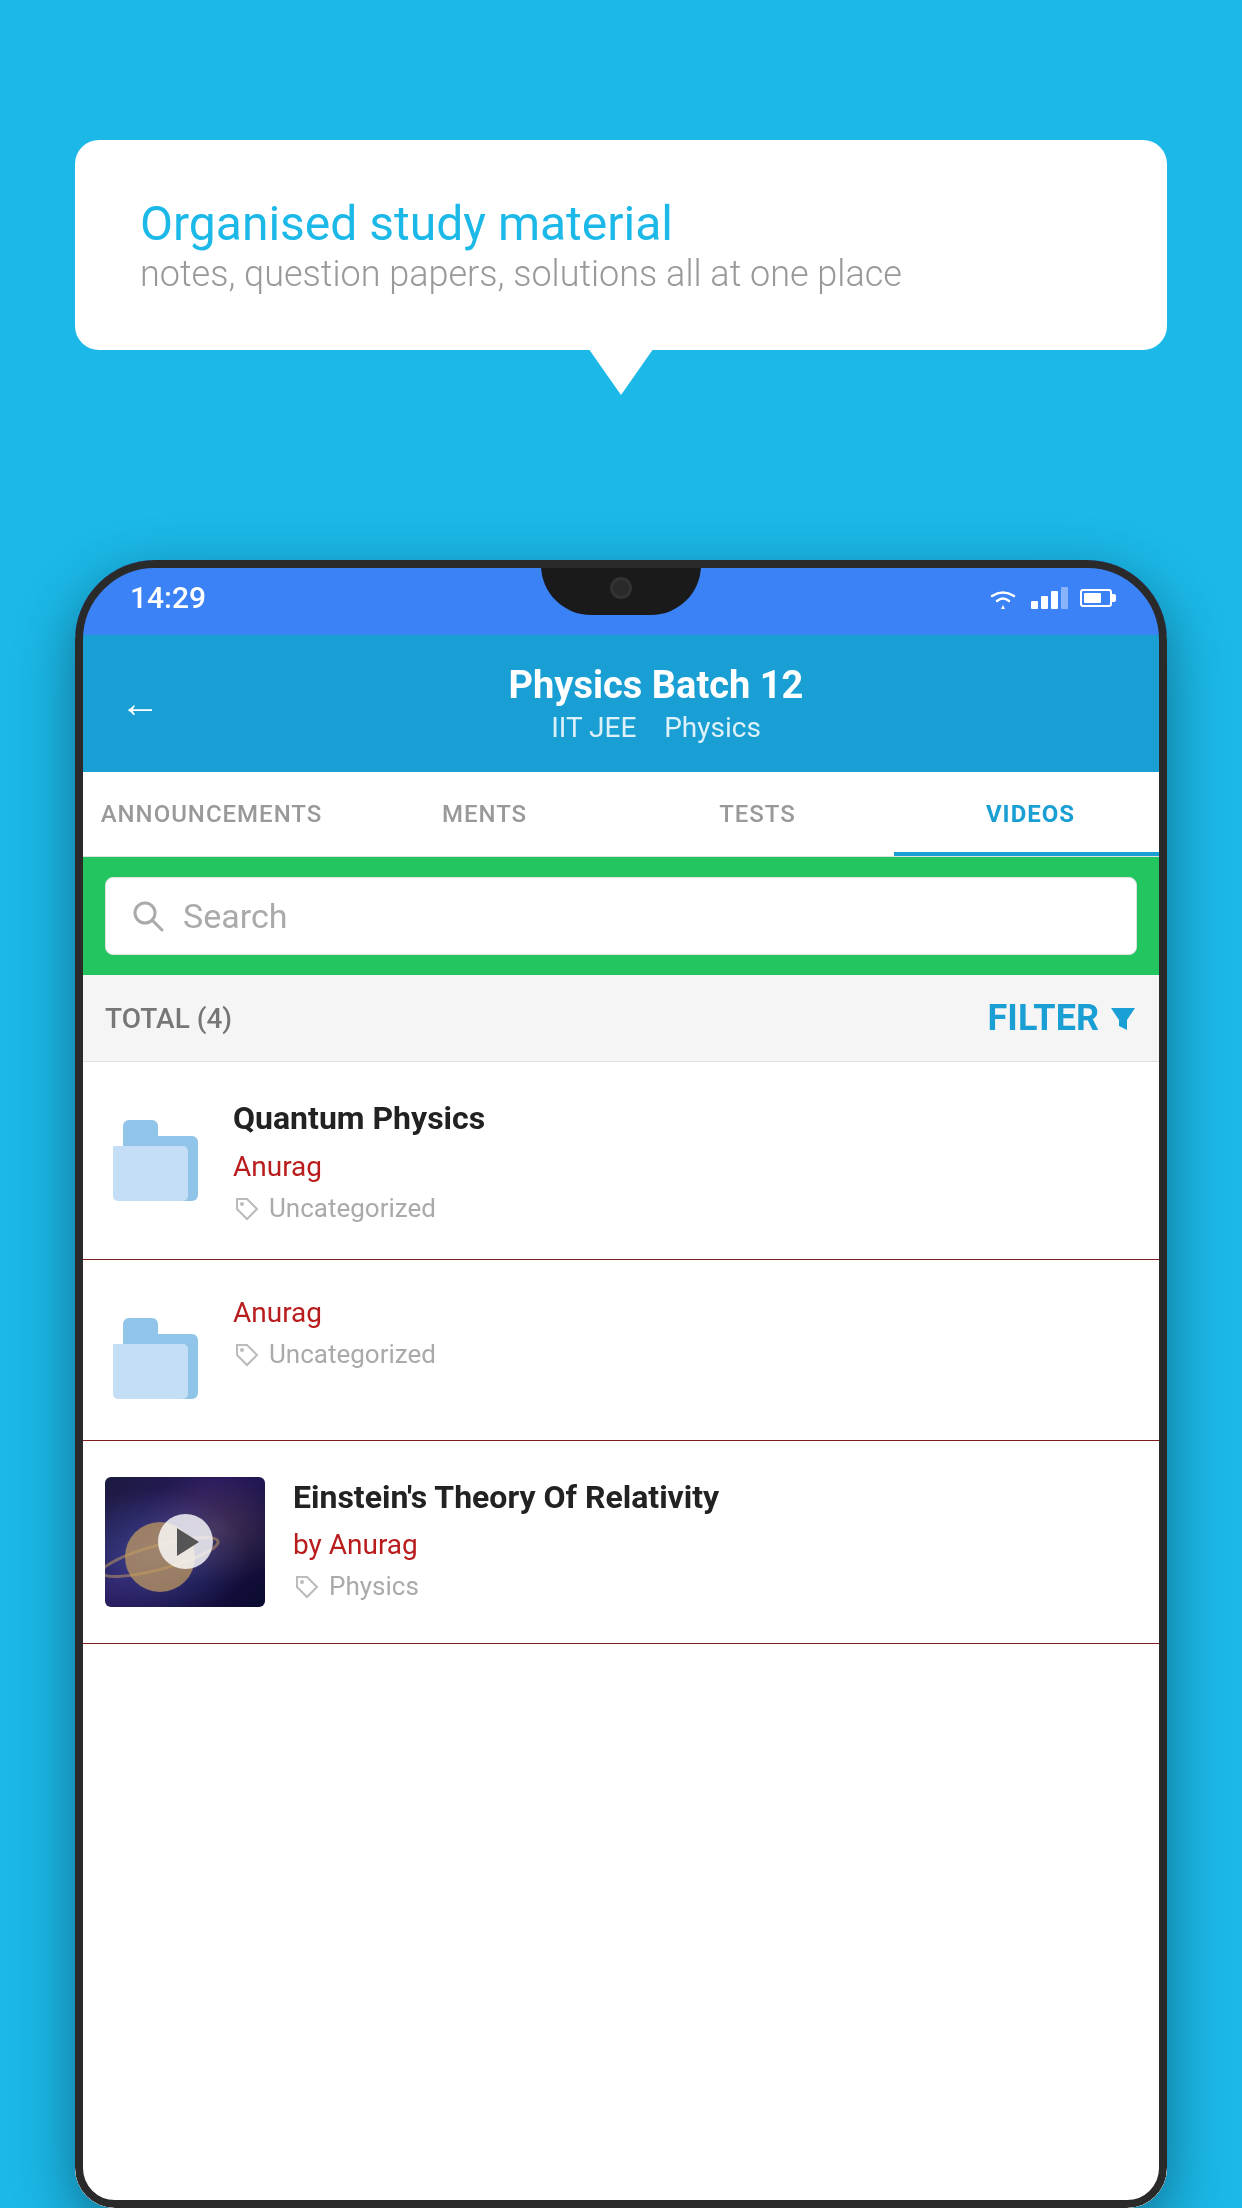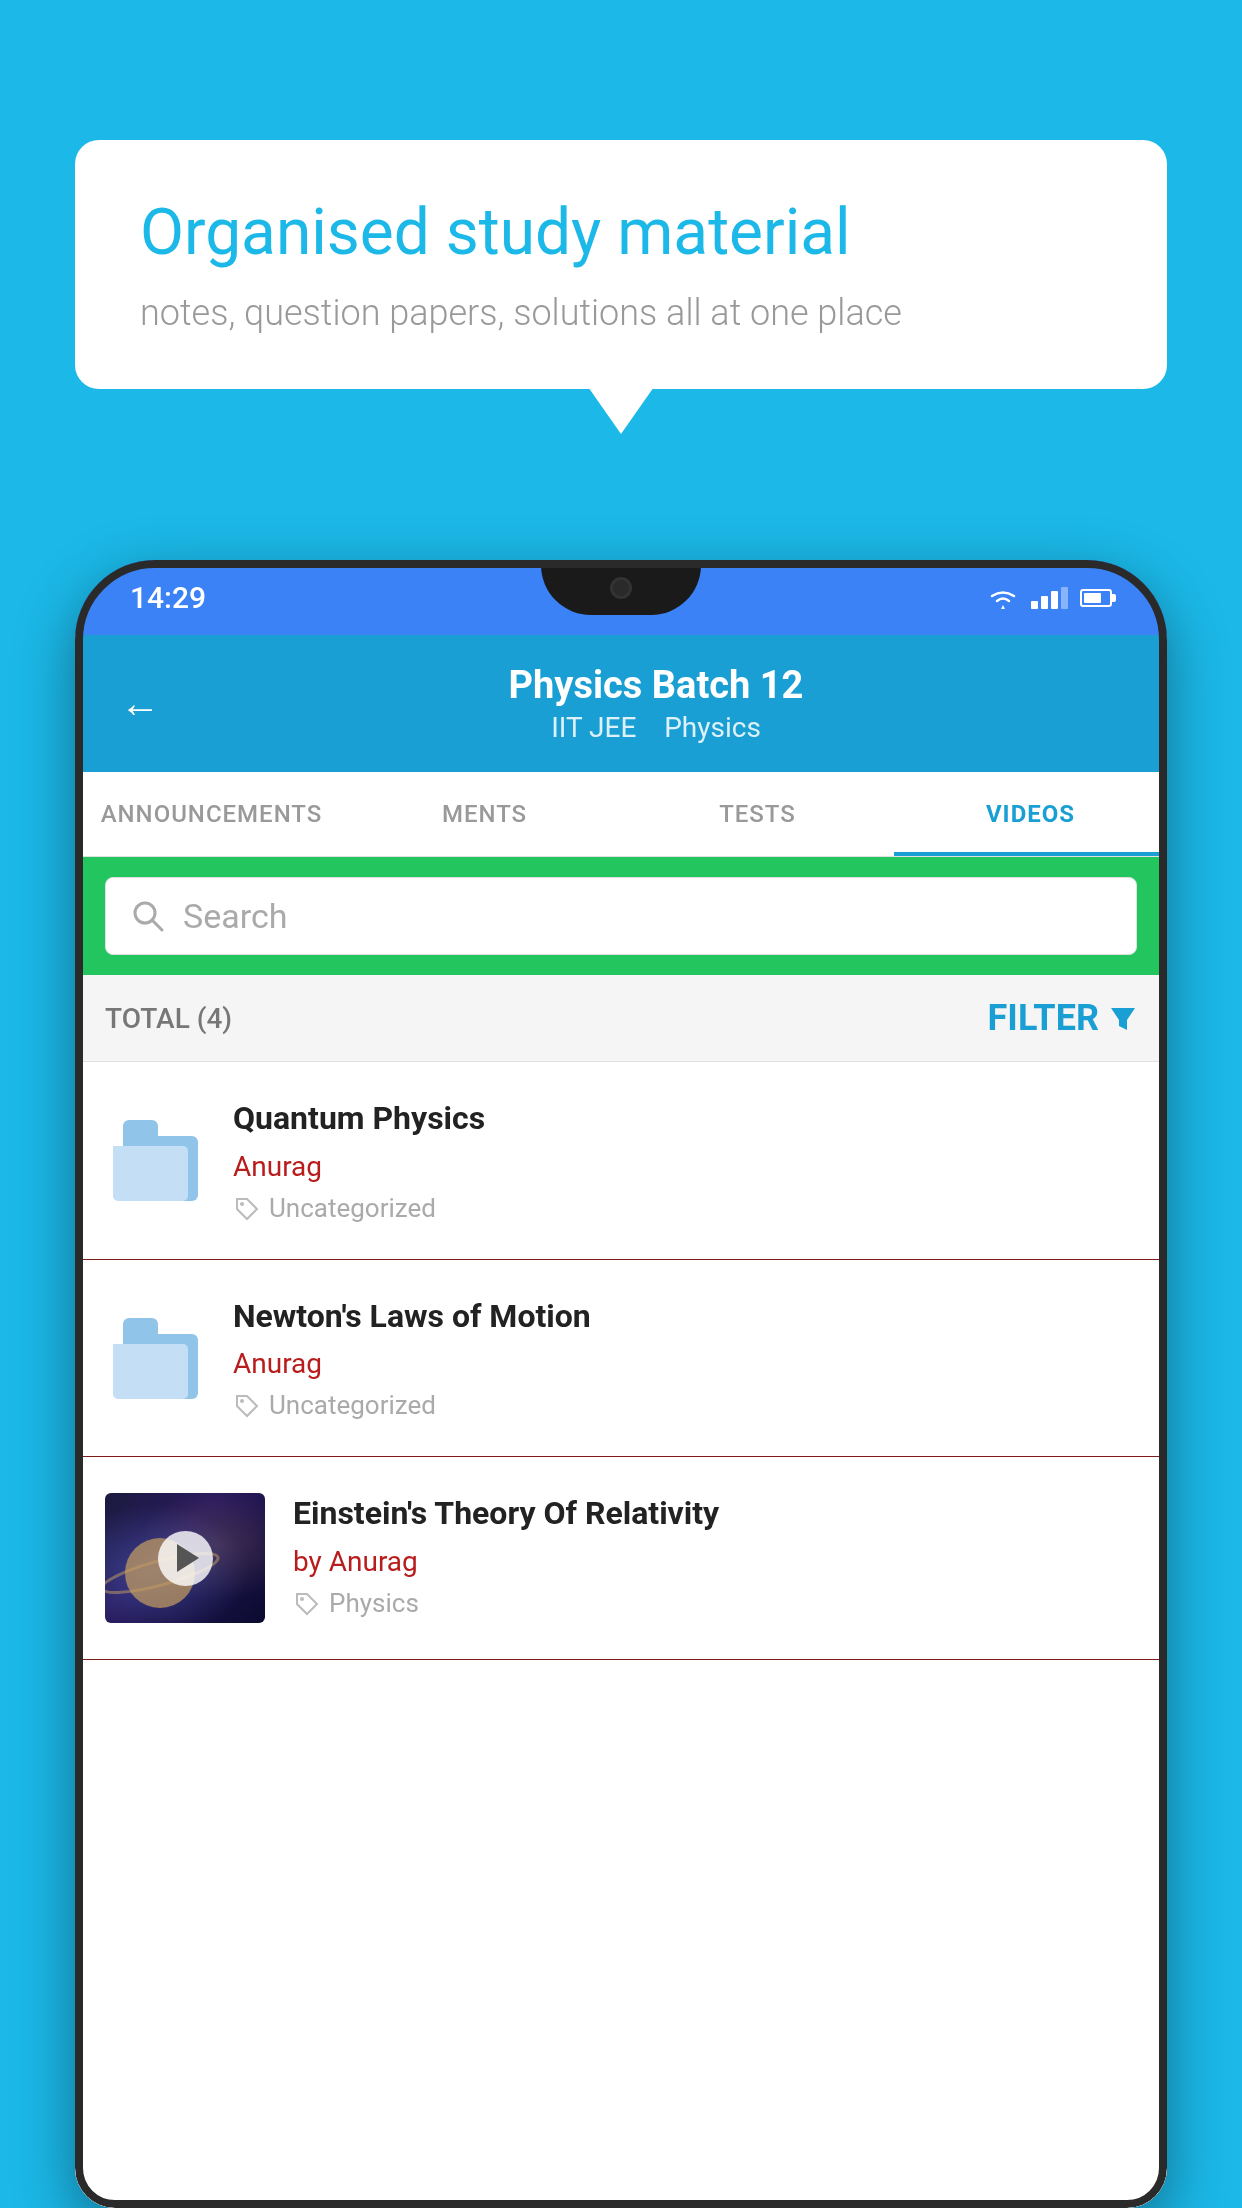--- a/index.html
+++ b/index.html
@@ -37,24 +37,23 @@
       transform: translateX(-50%);
       width: 0;
       height: 0;
       border-left: 35px solid transparent;
       border-right: 35px solid transparent;
       border-top: 50px solid white;
     }
 
     .speech-bubble h1 {
       color: #1BB8E8;
-      font-size: 64px;
+      font-size: 48px;
       font-weight: 400;
       line-height: 1.2;
-      margin-bottom: 20px;
     }
 
     .speech-bubble p {
       color: #999;
       font-size: 36px;
       font-weight: 300;
     }
 
     
     .phone-frame {
@@ -536,21 +535,20 @@
       </div>
 
       <div class="video-item">
         <div class="folder-icon-container">
           <div class="folder-stack">
             <div class="folder-item-back"></div>
             <div class="folder-item-front"></div>
           </div>
         </div>
         <div class="video-info">
-          <div class="video-title">Newton's Laws of Motion</div>
           <div class="video-author">Anurag</div>
           <div class="video-tag">
             <svg width="26" height="26" viewBox="0 0 26 26" fill="none">
               <path d="M4 4 L4 14 L14 24 L24 14 L14 4 Z" stroke="#bbb" stroke-width="2" fill="none"></path>
               <circle cx="9" cy="9" r="2" fill="#bbb"></circle>
             </svg>
             <span class="tag-text">Uncategorized</span>
           </div>
         </div>
       </div>

